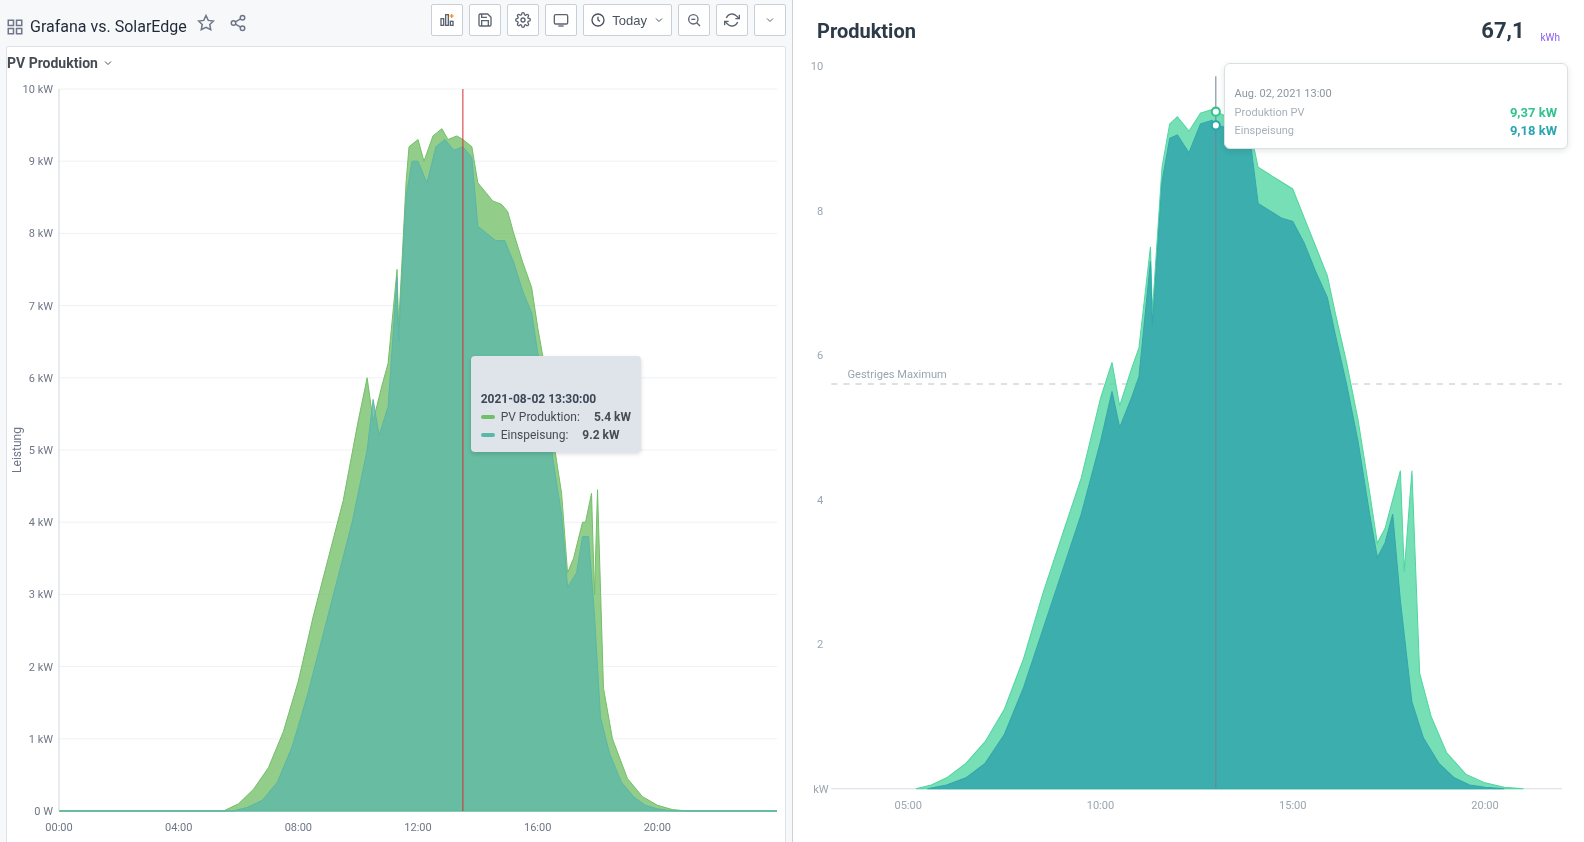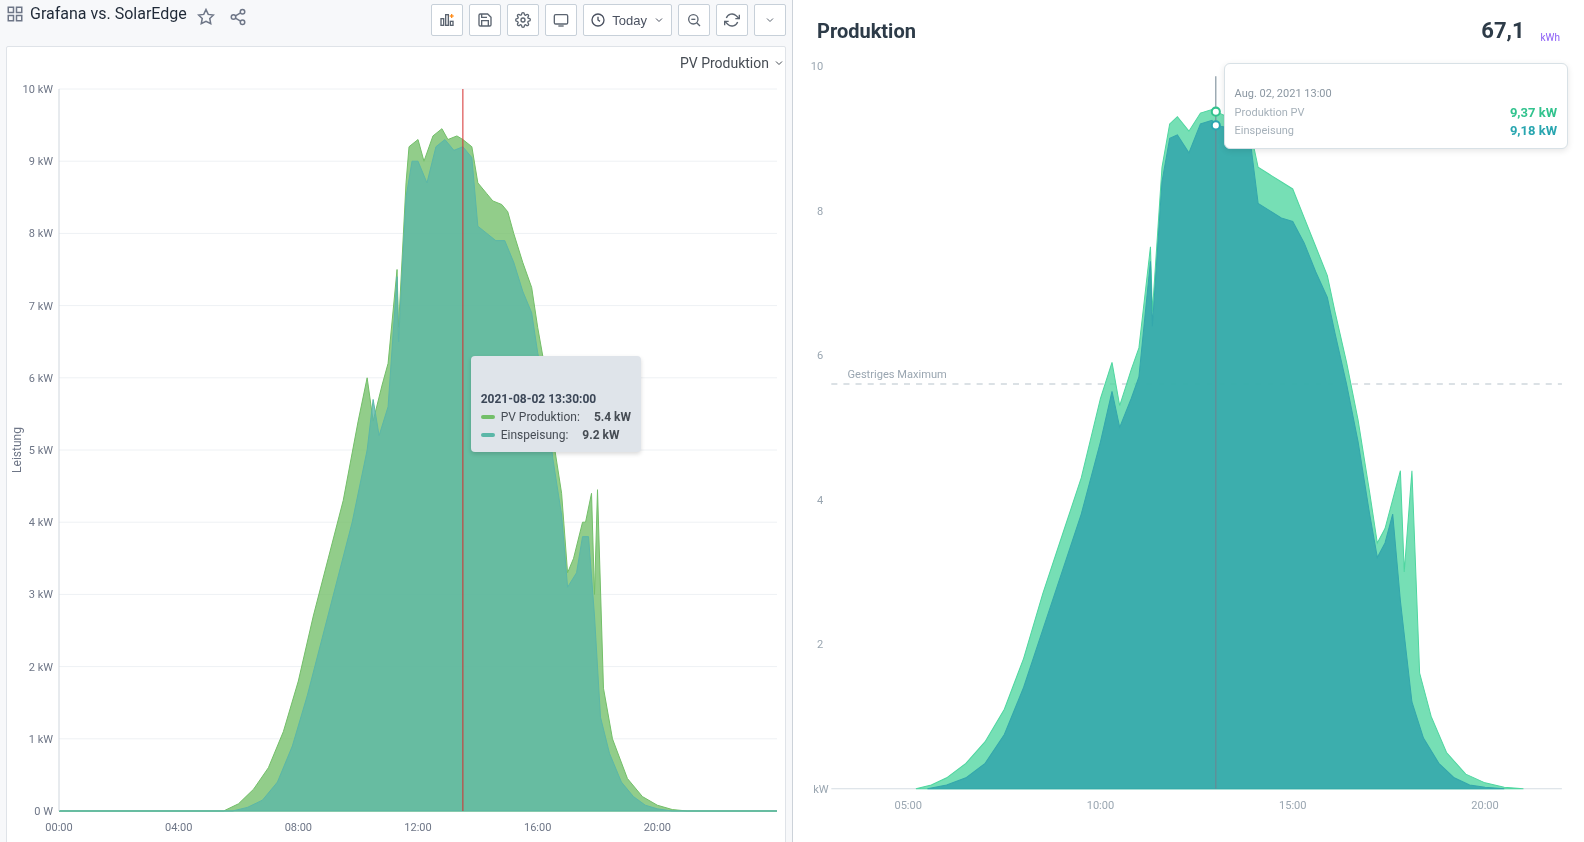--- a/index.html
+++ b/index.html
@@ -1,29 +1,29 @@
 <!DOCTYPE html>
 <html><head>
 <meta charset="utf-8">
 <style>
   html,body{margin:0;padding:0;font-family:-apple-system,Roboto,"Helvetica Neue",Arial,sans-serif;background:#f4f5f7;color:#464c54;}
   .root{display:flex;height:842px;width:1584px;}
   .left{flex:0 0 792px;display:flex;flex-direction:column;background:#f7f8fa;border-right:1px solid #ccd2d9;}
   .right{flex:1;display:flex;flex-direction:column;background:#ffffff;}
   
-  .g-header{display:flex;align-items:flex-start;gap:6px;height:40px;padding:4px 6px;font-size:14px;}
+  .g-header{display:flex;align-items:flex-end;gap:6px;height:40px;padding:4px 6px;font-size:14px;}
   .g-title{display:flex;align-items:center;gap:6px;font-size:16px;}
   .g-title .grid-icon{width:18px;height:18px;color:#6e7687;}
   .g-title .name{color:#1f2937;}
   .hbtn{display:flex;align-items:center;justify-content:center;height:32px;min-width:32px;padding:12px 6px;border:1px solid #c7d0d9;border-radius:2px;background:#fff;color:#5b6470;cursor:pointer;}
   .hbtn svg{width:16px;height:16px;}
   .hbtn.text{gap:6px;font-size:13px;color:#4a5160;}
   .spacer{flex:1;}
   .panel-wrap{flex:1;margin:6px;background:#fff;border:1px solid #dfe3e8;border-radius:2px;display:flex;flex-direction:column;}
-  .panel-title{height:32px;display:flex;align-items:center;justify-content:flex-end;font-size:14px;color:#464c54;gap:4px;}
+  .panel-title{height:32px;display:flex;align-items:center;justify-content:flex-start;font-size:14px;color:#464c54;gap:4px;font-weight:bold;}
   .panel-title svg{width:12px;height:12px;}
   .chart-area{flex:1;position:relative;}
   svg.chart{width:100%;height:100%;}
   .gridline{stroke:#eef1f4;stroke-width:1;}
   .cursor-line{stroke:#d52d2d;stroke-width:1;}
   
   .tt{position:absolute;background:#dfe4ea;border-radius:4px;padding:8px 10px;font-size:12px;box-shadow:0 2px 4px rgba(0,0,0,.15);}
   .tt .row{display:flex;align-items:center;gap:6px;line-height:18px;}
   .tt .hdr{font-weight:700;color:#3b4657;margin-bottom:2px;margin-top:28px;}
   .tt .chip{width:14px;height:4px;border-radius:2px;}

